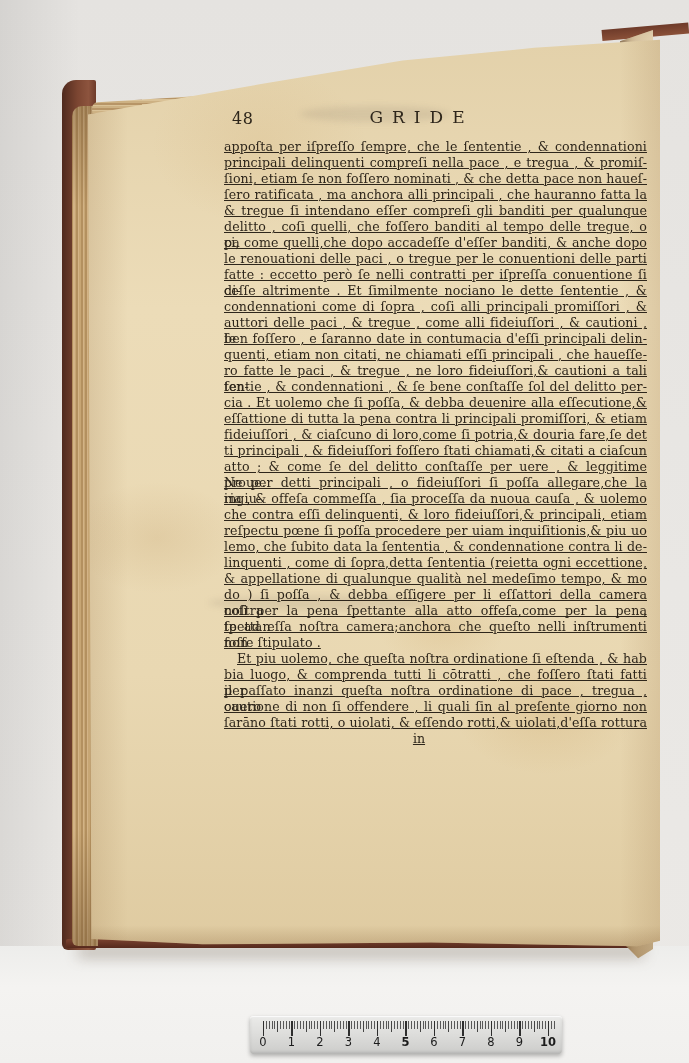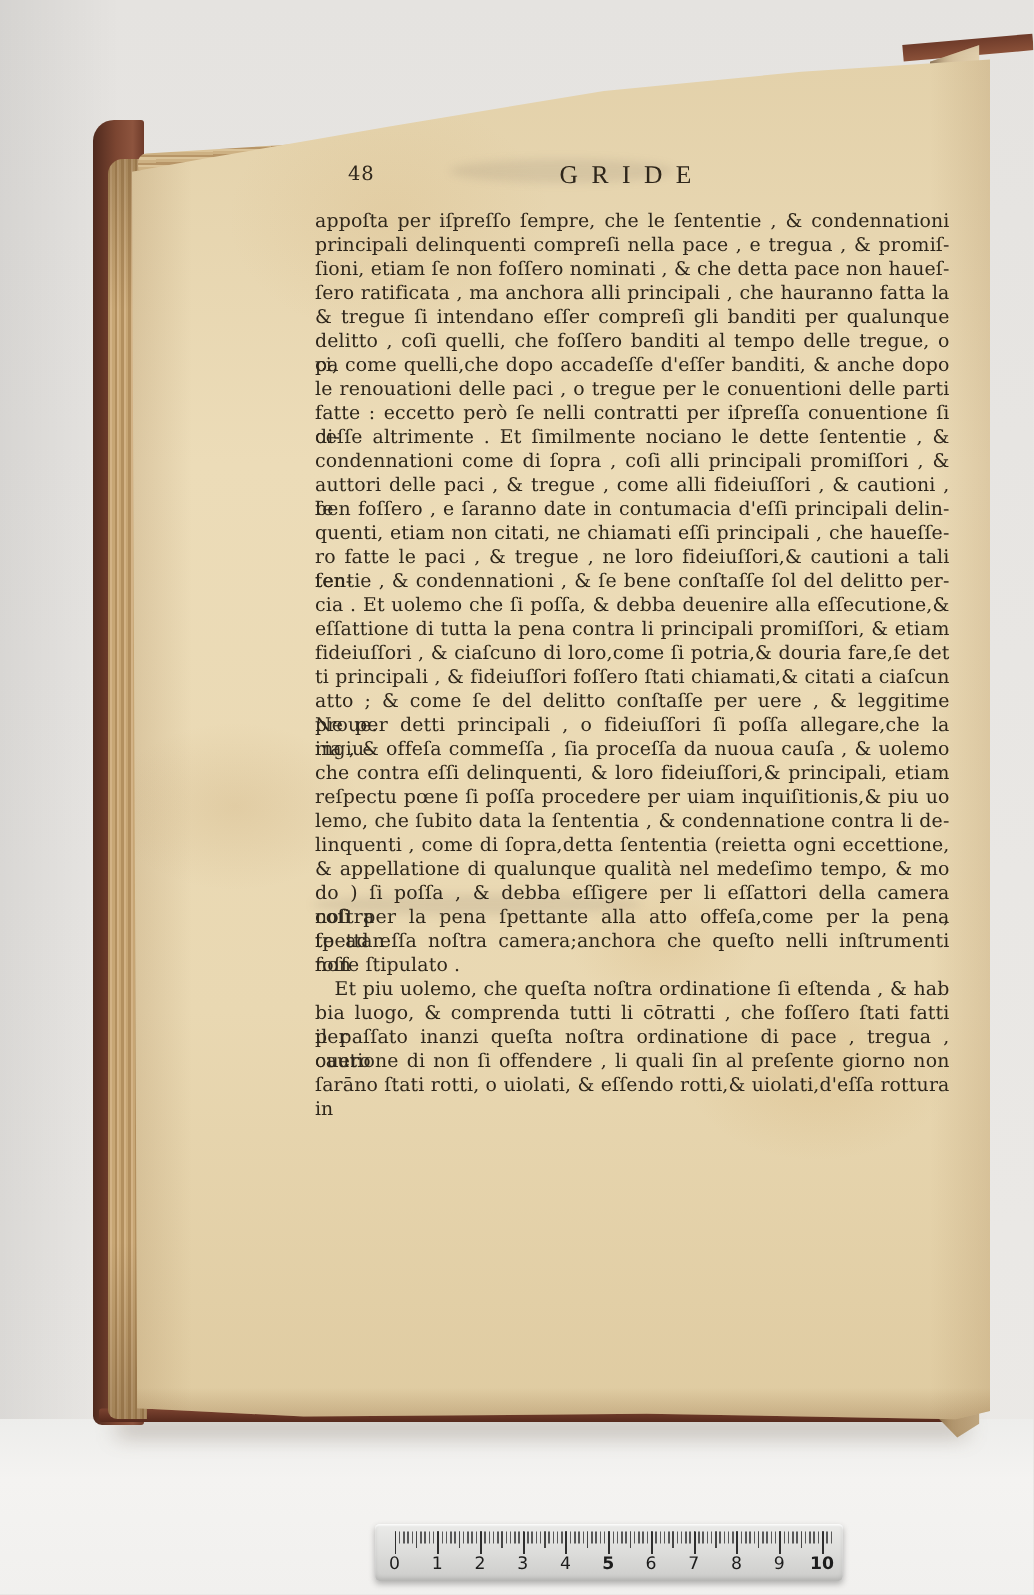--- a/index.html
+++ b/index.html
@@ -52,31 +52,31 @@
       radial-gradient(ellipse 130px 90px at 80% 74%,rgba(196,150,80,.20),rgba(196,150,80,0) 70%),
       radial-gradient(ellipse 90px 60px at 62% 65%,rgba(196,150,80,.16),rgba(196,150,80,0) 70%),
       radial-gradient(ellipse 150px 110px at 30% 12%,rgba(196,150,80,.13),rgba(196,150,80,0) 72%),
       radial-gradient(ellipse 120px 80px at 12% 55%,rgba(170,125,65,.14),rgba(170,125,65,0) 70%),
       linear-gradient(90deg,rgba(140,100,55,.18),rgba(140,100,55,0) 7%,rgba(140,100,55,0) 93%,rgba(140,100,55,.16)),
       linear-gradient(0deg,rgba(120,80,40,.28),rgba(120,80,40,0) 2.5%),
       linear-gradient(180deg,#e3d1aa,#ecdcb8 30%,#e9d8b2 70%,#dfcba1);}
   .smudge{position:absolute;background:rgba(120,108,90,.14);filter:blur(3px);border-radius:50%;}
 
   .page-head{position:absolute;left:130px;top:71px;width:422px;height:20px;color:#2e261b;}
-  .pnum{position:absolute;left:14px;top:2px;font-size:13px;letter-spacing:.5px;}
+  .pnum{position:absolute;left:14px;top:2px;font-size:16px;letter-spacing:.5px;}
   .rtitle{position:absolute;left:0;right:24px;top:0;text-align:center;
-    font-size:17px;letter-spacing:9px;text-indent:9px;font-family:Liberation Serif, serif;}
+    font-size:17px;letter-spacing:9px;text-indent:9px;}
 
-  .textblock{position:absolute;left:122px;top:103px;width:423px;color:#2e261b;}
+  .textblock{position:absolute;left:136px;top:103px;width:423px;color:#2e261b;text-decoration:underline;}
   .line{height:16px;line-height:16px;font-size:12.6px;
     text-align:justify;text-align-last:justify;white-space:normal;
     letter-spacing:.1px;}
   .line.short{text-align-last:left;}
   .line.indent{text-indent:13px;}
-  .catchword{height:16px;line-height:16px;font-size:12.6px;text-align:left;padding-right:33px;}
+  .catchword{height:16px;line-height:16px;font-size:12.6px;text-align:center;padding-right:33px;}
 
   
   .ruler{position:absolute;left:250px;top:1016px;width:312px;height:38px;z-index:4;
     border-radius:3px;
     background:linear-gradient(180deg,#ebebe9 0%,#dededc 45%,#ccccca 100%);
     box-shadow:0 2px 4px rgba(0,0,0,.28),inset 0 1px 1px rgba(255,255,255,.85),inset 0 -2px 3px rgba(0,0,0,.12);}
   .ruler-ticks{position:absolute;left:6px;top:5px;width:299px;height:15px;
     background-image:
       repeating-linear-gradient(90deg,#2e2e2e 0 1.2px,transparent 1.2px 28.5px),
       repeating-linear-gradient(90deg,#454545 0 1px,transparent 1px 14.25px),

